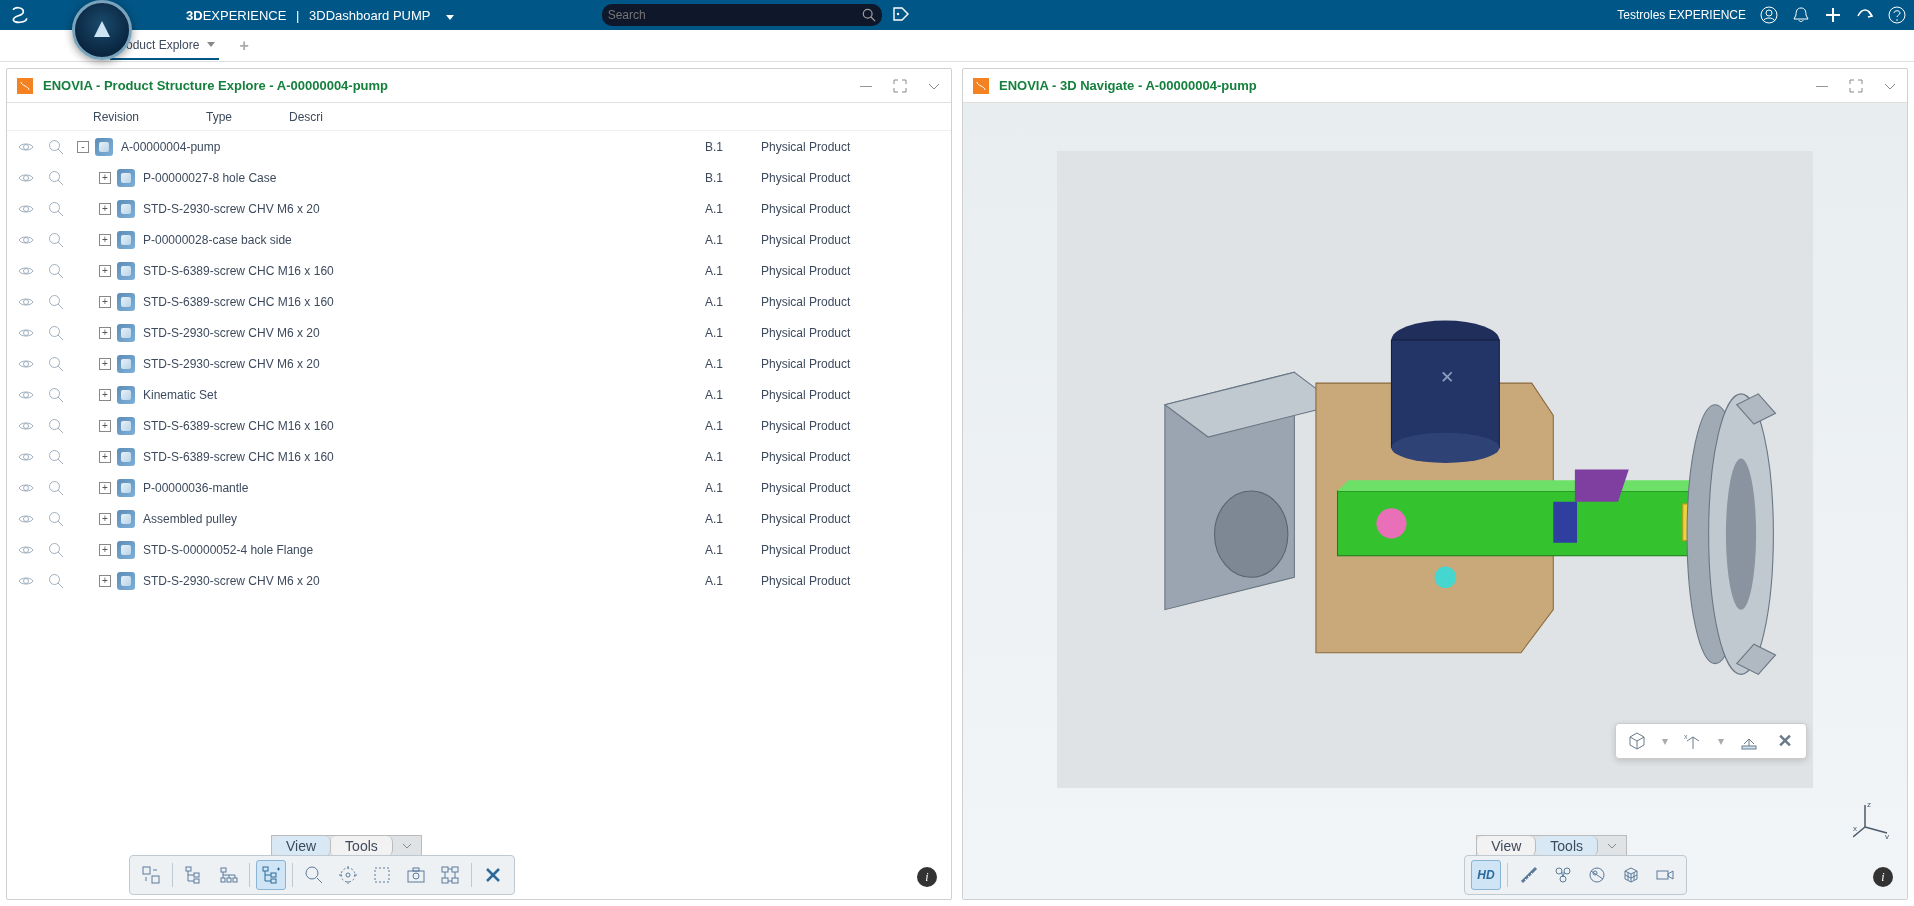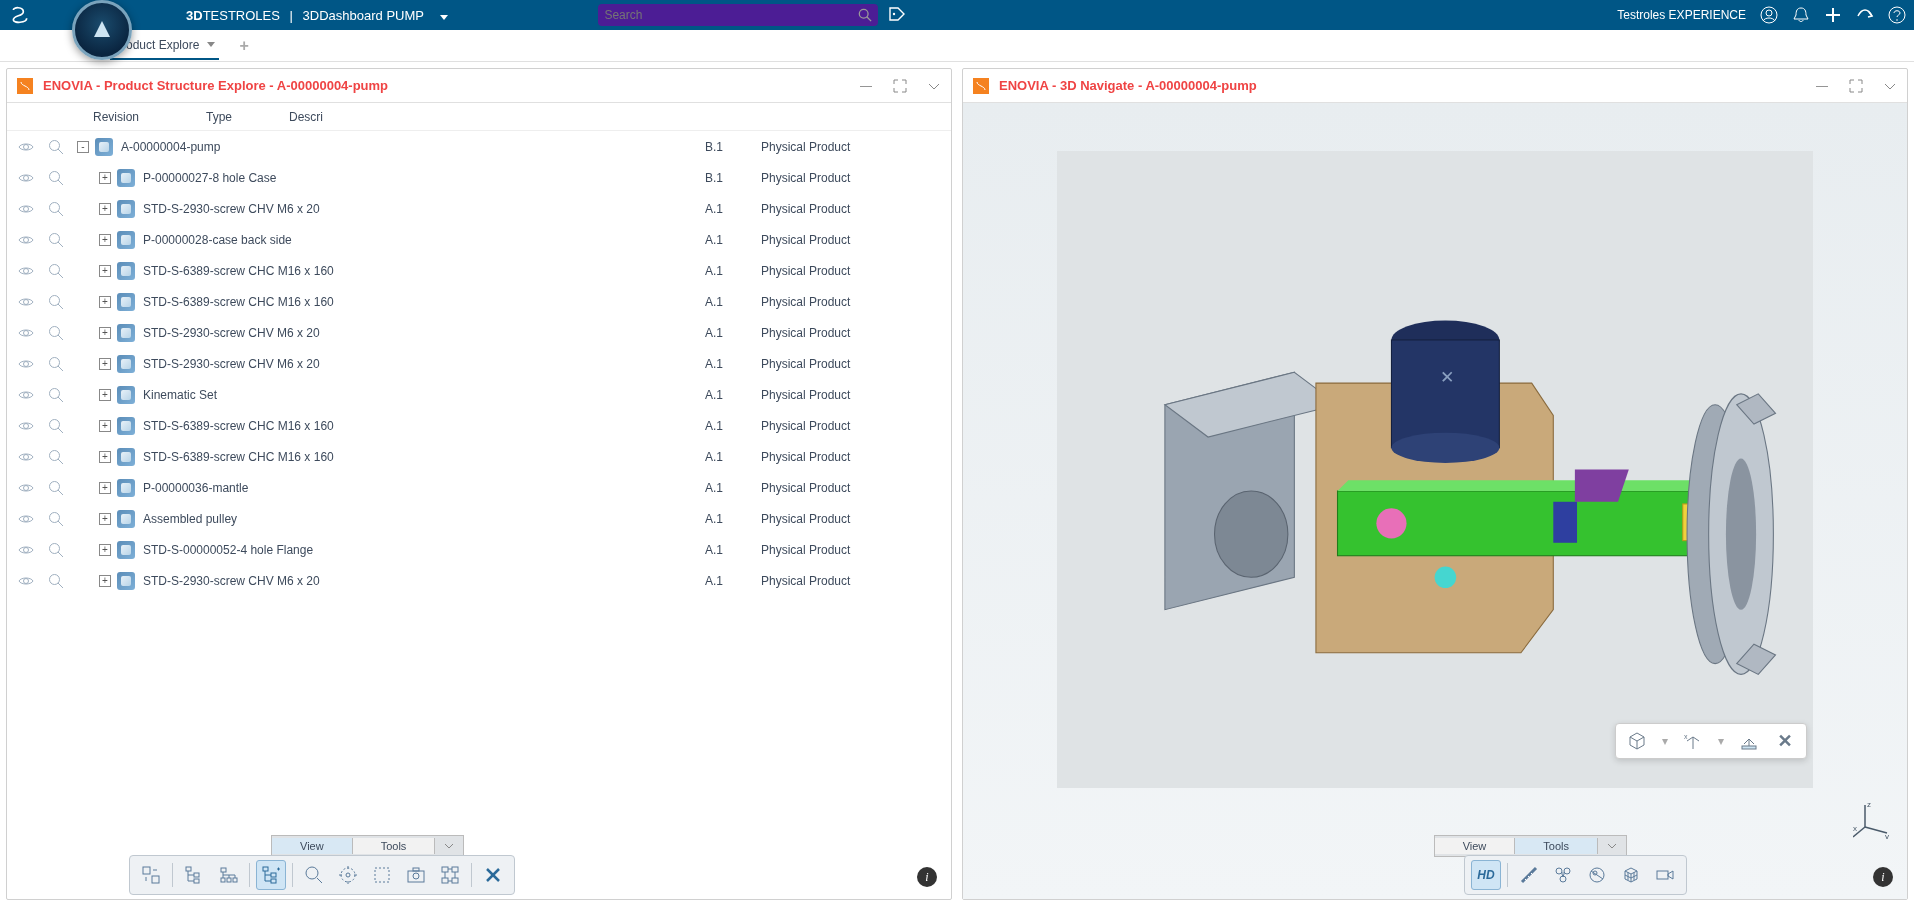--- a/index.html
+++ b/index.html
@@ -9,37 +9,37 @@
     .compass-wrap { position: relative; width: 100px; height: 30px; }
     .compass { position: absolute; top: 0px; left: 30px; width: 60px; height: 60px; background: radial-gradient(circle at 50% 40%, #1a4b6d 0%, #0a2540 70%); border-radius: 50%; border: 3px solid #7aa3bc; box-shadow: 0 2px 8px rgba(0,0,0,0.4); z-index: 100; display:flex; align-items:center; justify-content:center; }
     .compass::before { content:''; width:0; height:0; border-left:8px solid transparent; border-right:8px solid transparent; border-bottom:16px solid #cde4f2; position:absolute; top:18px; }
     .ds-logo { width: 24px; height: 24px; margin-right: 10px; display:flex; align-items:center; justify-content:center; font-style:italic; font-weight:bold; font-size:14px; color:#fff; }
     .brand { font-size: 13px; }
     .brand b { font-weight: bold; margin-left: 44px; }
     .brand-sep { margin: 0 6px; }
     .dashboard-name { margin-right: 8px; }
     .dropdown-caret { width:0; height:0; border-left:4px solid transparent; border-right:4px solid transparent; border-top:5px solid #fff; display:inline-block; margin-left:4px; }
     .search-area { margin-left: auto; display:flex; align-items:center; transform: translateX(-280px); }
-    .search-box { background: #4c1d95; border-radius: 4px; display:flex; align-items:center; height:22px; width:280px; padding: 0 6px; }
+    .search-box { background: #0f172a; border-radius: 10px; display:flex; align-items:center; height:22px; width:280px; padding: 0 6px; }
     .search-input { border:none; outline:none; flex:1; font-size:12px; color:#888; background:transparent; }
     .search-icon-inner { width:14px; height:14px; }
     .tag-icon { margin-left: 10px; width:18px; height:18px; }
     .right-controls { margin-left:auto; display:flex; align-items:center; gap:14px; color:#fff; }
     .right-controls .icon { width:18px; height:18px; display:flex; align-items:center; justify-content:center; }
     .username { font-size:12px; }
     
     .tabbar { height: 32px; background: #fff; border-bottom: 1px solid #e0e0e0; display:flex; align-items:center; padding-left: 110px; }
     .tab-item { font-size:12px; color:#3d4a5c; padding: 6px 4px; display:flex; align-items:center; gap:4px; border-bottom:2px solid #005686; }
     .tab-add { margin-left: 20px; color:#aaa; font-size:16px; font-weight:bold; }
     
     .workspace { display:flex; height: calc(100vh - 62px); padding: 6px; gap: 10px; }
     .panel { flex:1; border:1px solid #d0d0d0; border-radius:2px; background:#fff; display:flex; flex-direction:column; position:relative; min-width:0; }
     .panel-header { height: 34px; border-bottom:1px solid #e0e0e0; display:flex; align-items:center; padding: 0 10px; }
     .enovia-icon { width:16px; height:16px; background:#f58220; margin-right:10px; display:flex; align-items:center; justify-content:center; color:#fff; font-size:10px; font-weight:bold; }
-    .panel-title { font-size:13px; font-weight:bold; color:#ef4444; }
+    .panel-title { font-size:13px; font-weight:bold; color:#15803d; }
     .panel-controls { margin-left:auto; display:flex; gap:20px; color:#888; }
     .panel-controls .pc { width:14px; height:14px; display:flex; align-items:center; justify-content:center; cursor:pointer; }
     
     .tree-header { display:flex; height:28px; align-items:center; padding: 0 10px 0 86px; color:#3d4a5c; font-size:12px; border-bottom:1px solid #eee; }
     .tree-col-title { flex:1; padding-left: 0px; }
     .tree-col-rev { width:56px; }
     .tree-col-type { width:140px;text-align:center; }
     .tree-col-desc { width:40px; overflow:hidden; }
     
     .tree-body { flex:1; overflow:auto; }
@@ -60,21 +60,21 @@
     
     .axis-triad { position:absolute; bottom: 60px; right: 14px; width:40px; height:40px; }
     
     .section-toolbar { position:absolute; bottom:140px; right:100px; background:#fff; border:1px solid #ccc; border-radius:4px; padding:6px 10px; display:flex; gap:14px; align-items:center; box-shadow:0 2px 6px rgba(0,0,0,0.15); }
     .section-toolbar .tb-icon { width:22px; height:22px; display:flex; align-items:center; justify-content:center; color:#6a7a8a; }
     .tb-close { color:#d9342b; font-weight:bold; font-size:18px; }
     
     .bottom-tabs { position:absolute; bottom:42px; display:flex; background:#e0e3e6; border:1px solid #bbb; height:22px; align-items:center; }
     .bottom-tabs.left-tabs { left:264px; }
     .bottom-tabs.right-tabs { right:280px; }
-    .bt-tab { padding: 2px 28px; font-size:11px; border-right:1px solid #bbb; background:#f2f2f2; }
+    .bt-tab { padding: 2px 14px; font-size:14px; border-right:1px solid #bbb; background:#f2f2f2;border-radius:6px; }
     .bt-tab.active { background:#d8e8f4; }
     .bt-caret { padding: 2px 8px; color:#888; }
     
     .bottom-toolbar { position:absolute; bottom:4px; display:flex; background:#eef1f4; border:1px solid #c0c8d0; border-radius:4px; padding:4px 6px; gap:4px; align-items:center;margin-top:17px; }
     .bottom-toolbar.left-bar { left:122px; }
     .bottom-toolbar.right-bar { right:220px; }
     .tb-btn { width:30px; height:30px; display:flex; align-items:center; justify-content:center; border-radius:3px; color:#5a7a9a; }
     .tb-btn.active { background:#cfe5f5; border:1px solid #8ab4d4; }
     .tb-sep { width:1px; height:24px; background:#c0c8d0; margin:0 2px; }
     .tb-btn svg { width:20px; height:20px; }
@@ -88,21 +88,21 @@
 <div class="topbar">
   <div class="ds-logo">
     <svg viewBox="0 0 24 24" width="20" height="20">
         <path d="M4 6 C 4 2, 16 2, 16 8 C 16 14, 4 12, 4 18 C 4 22, 20 22, 20 16" stroke="#fff" stroke-width="2" fill="none"></path>
       </svg>
   </div>
   <div class="compass-wrap">
     <div class="compass"></div>
   </div>
   <span class="brand">
-    <b>3D</b><span>TESTROLES</span>
+    <b>3D</b><span>EXPERIENCE</span>
     <span class="brand-sep">|</span>
     <span class="dashboard-name">3DDashboard PUMP</span>
     <span class="dropdown-caret"></span>
   </span>
   <div class="search-area">
     <div class="search-box">
       <input class="search-input" placeholder="Search" style="">
       <span class="search-icon-inner">
         <svg viewBox="0 0 16 16">
             <circle cx="6.5" cy="6.5" r="5" stroke="#999" stroke-width="1.5" fill="none"></circle>

